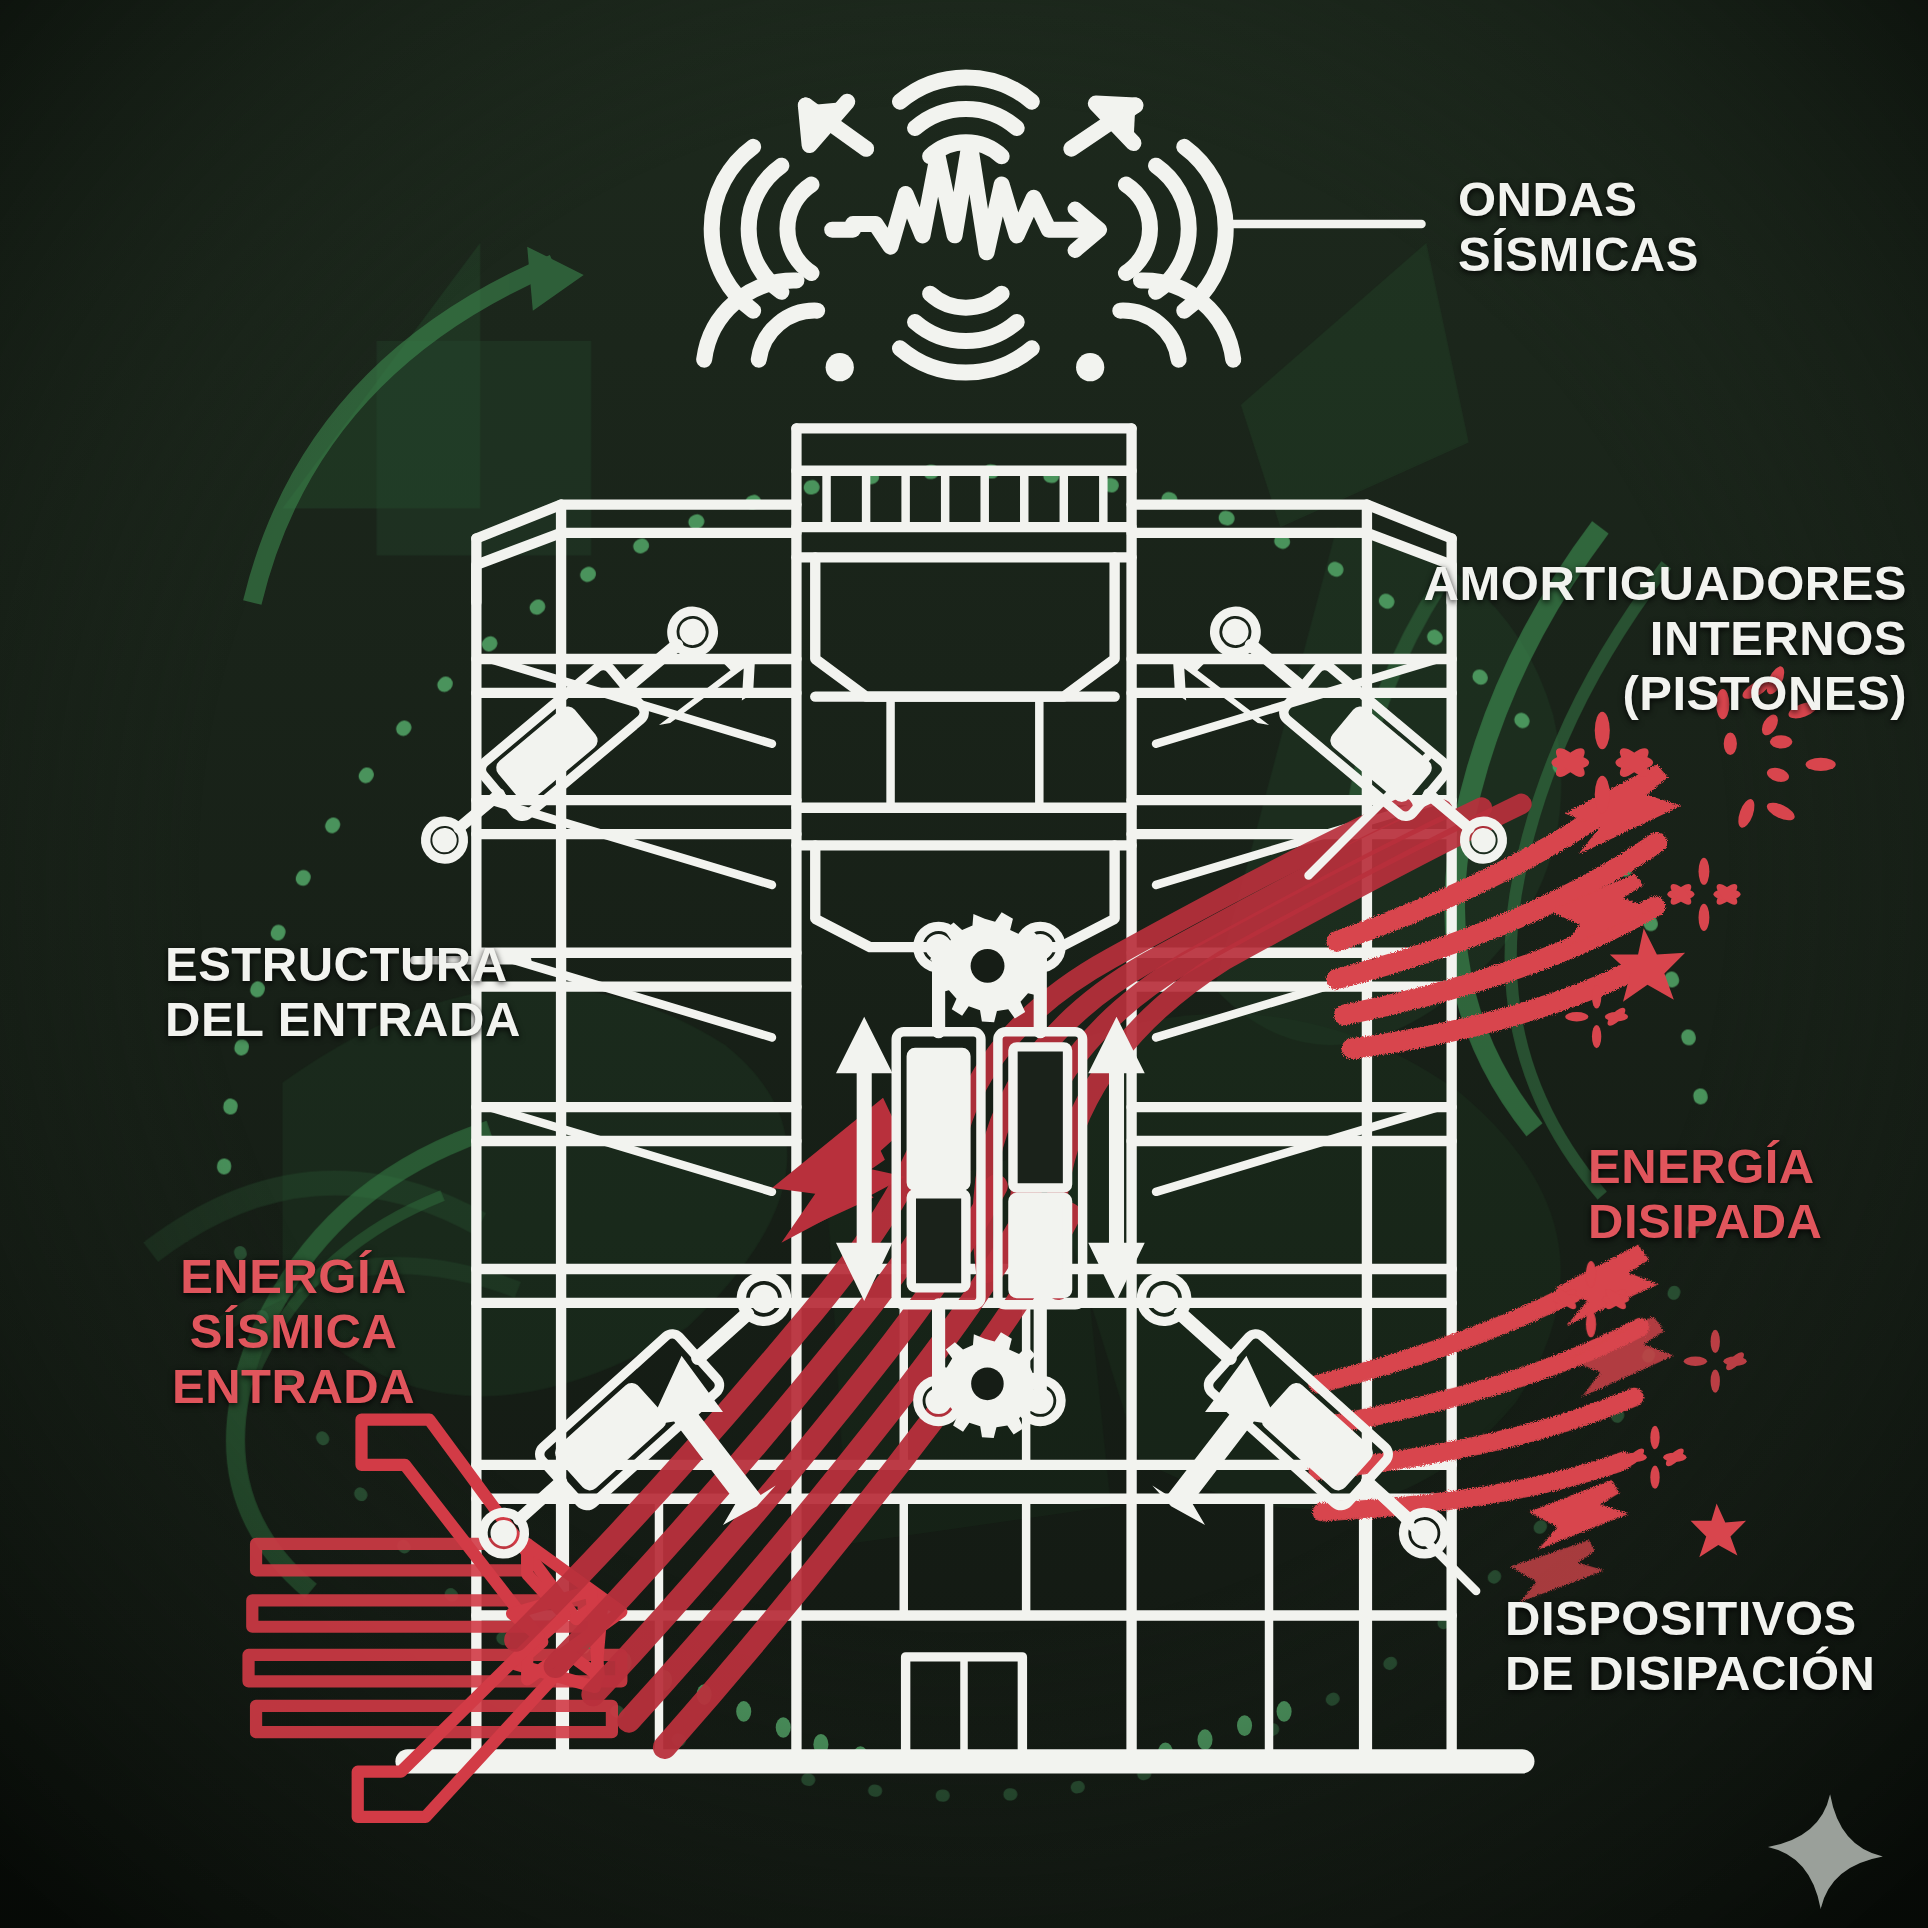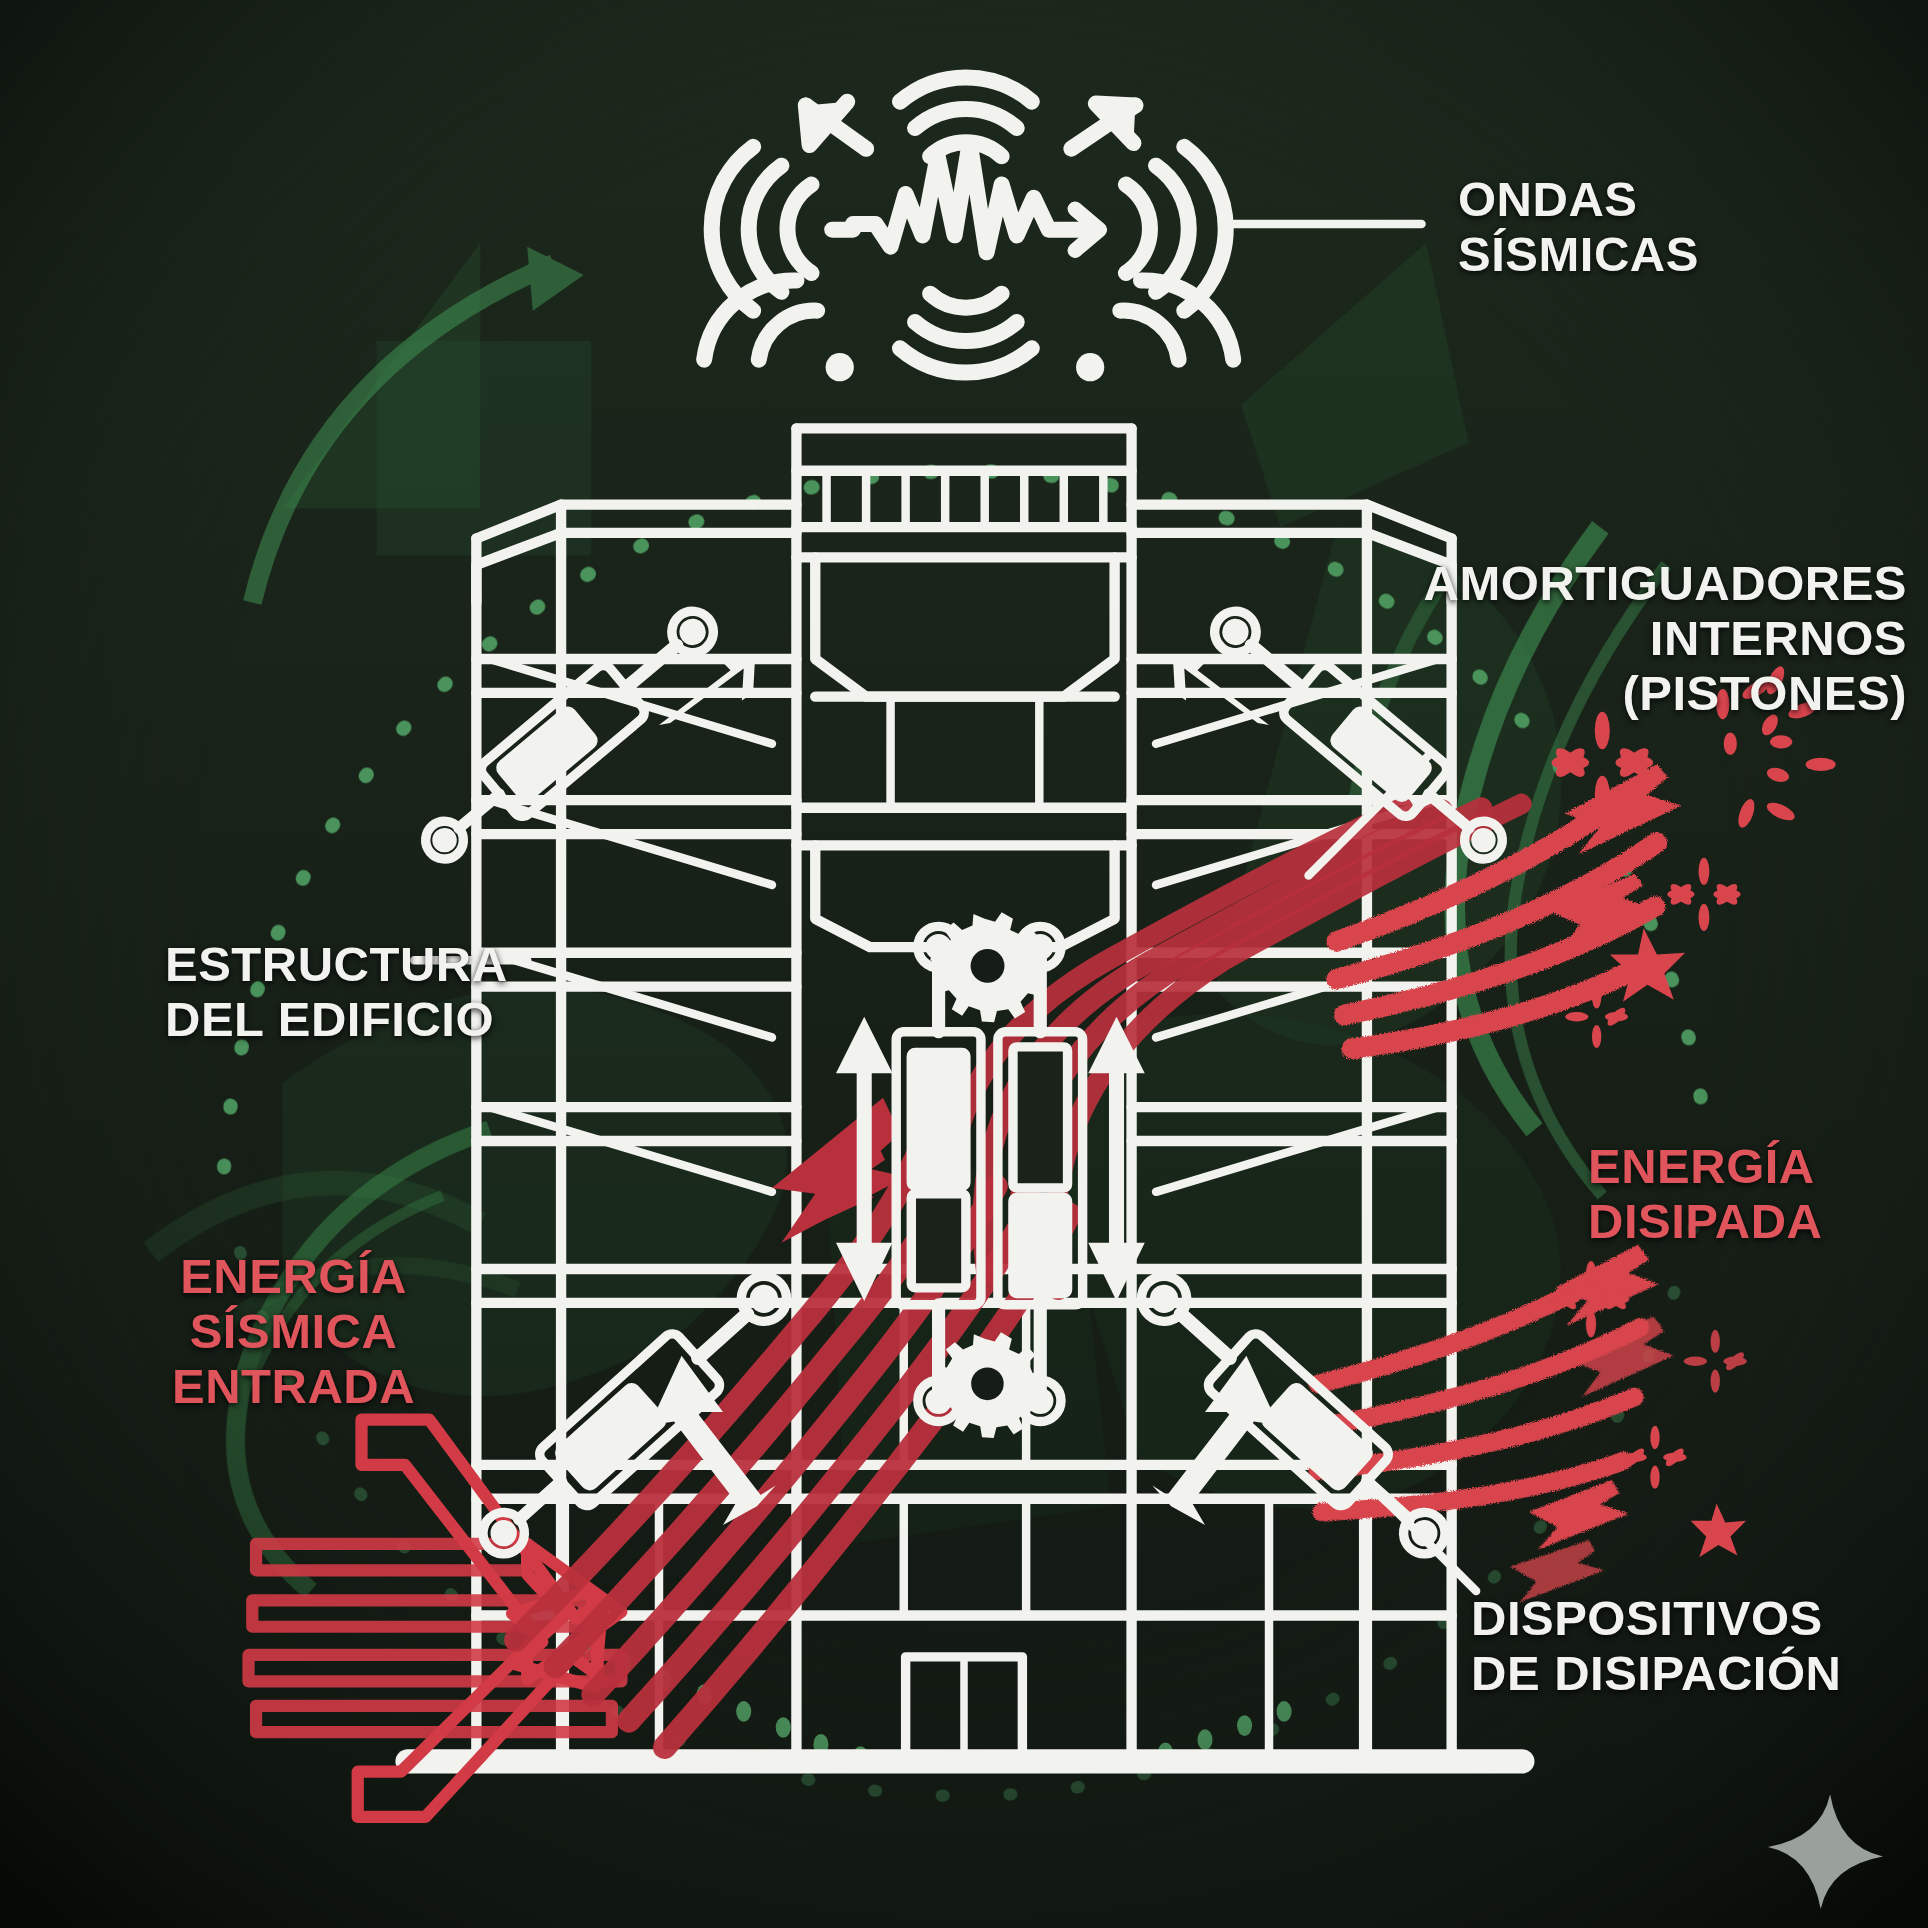--- a/index.html
+++ b/index.html
@@ -8,21 +8,21 @@
   #stage svg.layer{position:absolute;left:0;top:0;width:1928px;height:1928px;}
   .lbl{position:absolute;font-family:"Liberation Sans",sans-serif;font-weight:700;
        letter-spacing:0.5px;line-height:1.12;white-space:pre-line;}
   .lbl-white{color:#f2f3ef;text-shadow:0 1.9px 6.6px rgba(0,0,0,.85);}
   .lbl-red{color:#e0555c;text-shadow:0 1.9px 6.6px rgba(0,0,0,.85);}
   #lbl-ondas{left:1458px;top:172px;font-size:49px;text-align:left;}
   #lbl-amort{right:58px;top:556px;font-size:49px;text-align:right;margin-left:36px;}
   #lbl-estruct{left:165px;top:937px;font-size:49px;text-align:left;}
   #lbl-disip-e{left:1588px;top:1139px;font-size:49px;text-align:left;}
   #lbl-entrada{left:172px;top:1249px;font-size:49px;text-align:center;}
-  #lbl-dispos{left:1471px;top:1591px;font-size:49px;text-align:left;}
+  #lbl-dispos{left:1505px;top:1591px;font-size:49px;text-align:left;}
 </style>
 </head>
 <body>
 
 <div id="stage">
 
   <svg class="layer" viewBox="0 0 2048 2048">
     <defs>
       <linearGradient id="gshade" x1="0" y1="0" x2="0" y2="1">
         <stop offset="0" stop-color="#1d291d"></stop>
@@ -470,21 +470,21 @@
   </svg>
 
   <div class="lbl lbl-white" id="lbl-ondas">ONDAS
 SÍSMICAS</div>
 
   <div class="lbl lbl-white" id="lbl-amort">AMORTIGUADORES
 INTERNOS
 (PISTONES)</div>
 
   <div class="lbl lbl-white" id="lbl-estruct">ESTRUCTURA
-DEL EDIFICIO</div>
+DEL ENTRADA</div>
 
   <div class="lbl lbl-red" id="lbl-disip-e">ENERGÍA
 DISIPADA</div>
 
   <div class="lbl lbl-red" id="lbl-entrada">ENERGÍA
 SÍSMICA
 ENTRADA</div>
 
   <div class="lbl lbl-white" id="lbl-dispos">DISPOSITIVOS
 DE DISIPACIÓN</div>

